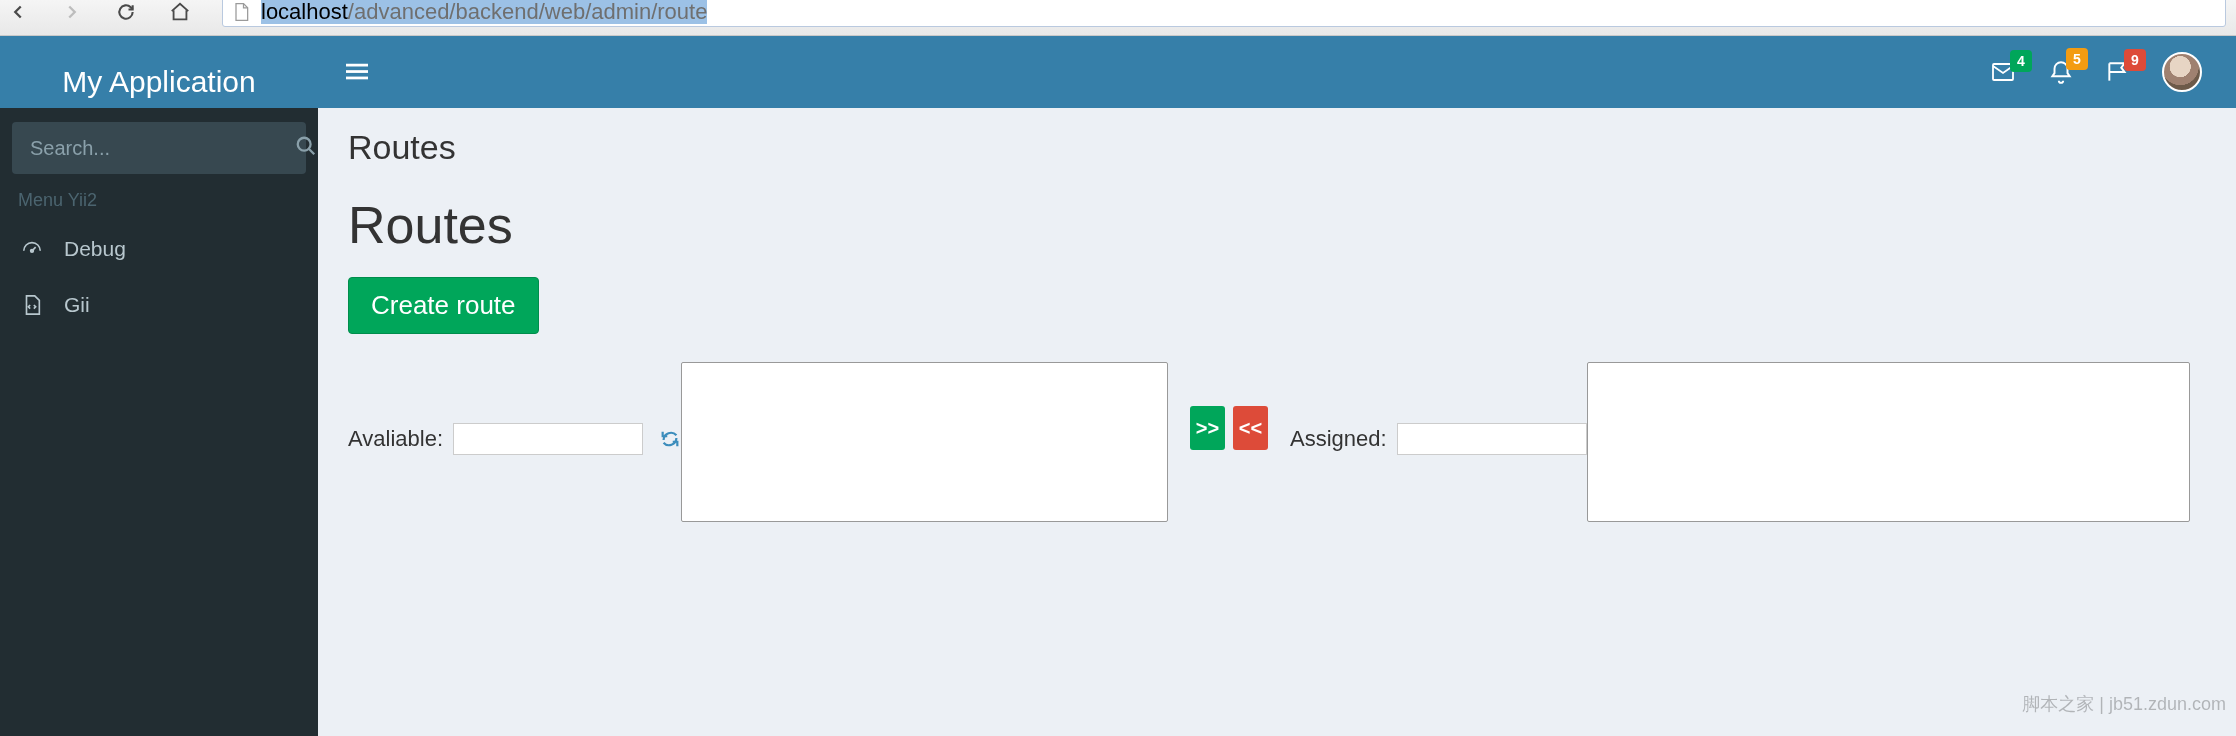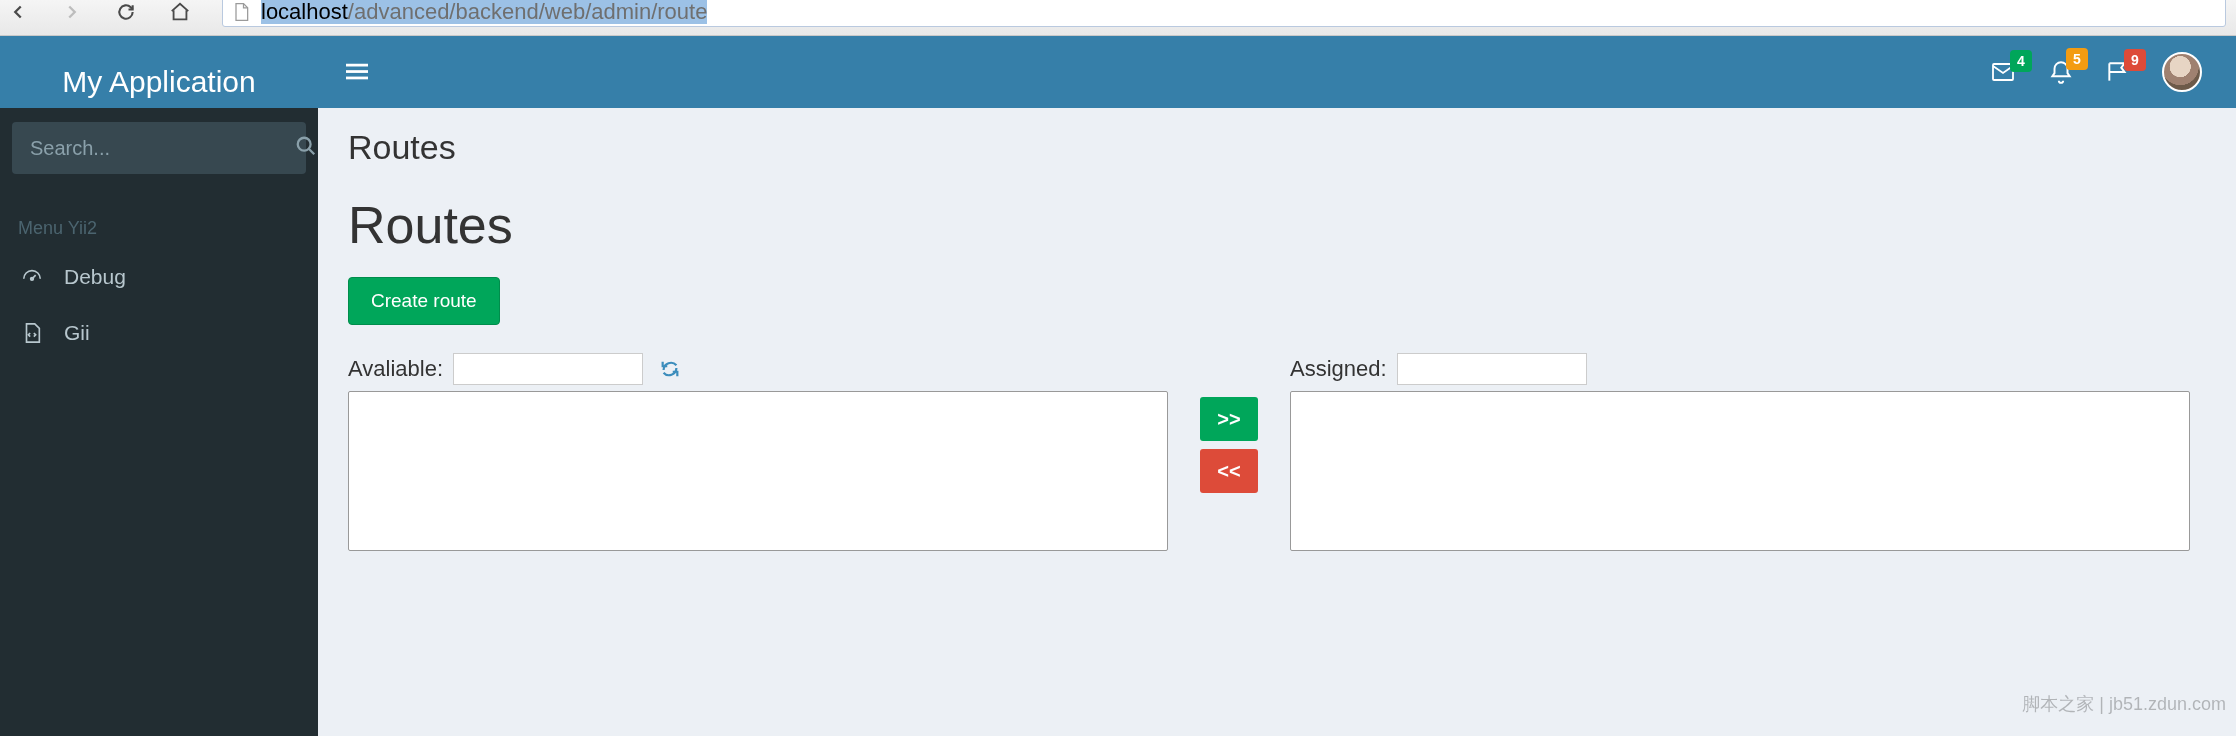--- a/index.html
+++ b/index.html
@@ -27,39 +27,39 @@
 .badge.red { background: #dd4b39; }
 .avatar { width: 40px; height: 40px; border-radius: 50%; background: radial-gradient(circle at 45% 35%, #e7d5c4 0 34%, #9f8170 35% 60%, #6d5a49 61% 100%); border: 2px solid #fff; }
 
 
 .sidebar { width: 318px; background: #222d32; color: #b8c7ce; display: flex; flex-direction: column; }
 .user-panel { display: flex; align-items: center; gap: 18px; padding: 20px 16px 14px; }
 .user-panel .avatar-lg { width: 62px; height: 62px; border-radius: 50%; background: radial-gradient(circle at 45% 35%, #e7d5c4 0 34%, #9f8170 35% 60%, #6d5a49 61% 100%); }
 .user-panel .u-name { color: #fff; font-size: 22px; font-weight: 600; }
 .user-panel .u-status { font-size: 18px; color: #b8c7ce; display: flex; align-items: center; gap: 10px; margin-top: 8px; }
 .dot { width: 14px; height: 14px; border-radius: 50%; background: #3c763d; display: inline-block; }
-.search-box { margin: 14px 12px 30px; background: #374850; border-radius: 4px; height: 52px; display: flex; align-items: center; padding: 0 18px; }
+.search-box { margin: 14px 12px 2px; background: #374850; border-radius: 4px; height: 52px; display: flex; align-items: center; padding: 0 18px; }
 .search-box input { flex: 1; background: transparent; border: none; outline: none; color: #ccc; font-size: 20px; }
 .search-box input::placeholder { color: #8aa0aa; }
 .search-box .sicon { color: #8aa0aa; }
 .menu-header { color: #4b646f; font-size: 18px; padding: 14px 18px 10px; }
 .menu-item { display: flex; align-items: center; gap: 20px; padding: 16px 20px; font-size: 21px; color: #b8c7ce; cursor: pointer; }
 .menu-item .micon { width: 24px; display: inline-flex; justify-content: center; color: #b8c7ce; }
 .menu-item .chev { margin-left: auto; color: #b8c7ce; }
 
 
 .content { flex: 1; background: #ecf0f5; display: flex; flex-direction: column; }
 .content-header { padding: 20px 30px 6px; }
 .content-header h1 { font-size: 34px; font-weight: 400; color: #333; }
 .content-body { padding: 10px 30px 0; }
 .big-title { font-size: 52px; font-weight: 400; color: #333; margin: 12px 0 22px; }
-.btn-success { background: #00a65a; color: #fff; border: 1px solid #008d4c; border-radius: 4px; padding: 12px 22px; font-size: 19px; cursor: pointer; }
+.btn-success { background: #00a65a; color: #fff; border: 1px solid #008d4c; border-radius: 4px; padding: 12px 22px; font-size: 26px; cursor: pointer; }
 
 .panels { display: flex; gap: 22px; margin-top: 28px; align-items: flex-start; }
-.panel-col { display: flex; flex-direction: column; }
+.panel-col { display: flex; flex-direction: row; }
 .panel-col.left { width: 820px; }
 .panel-col.mid { width: 78px; align-items: center; padding-top: 44px; gap: 8px; }
 .panel-col.right { width: 900px; }
 .label-row { display: flex; align-items: center; gap: 10px; font-size: 22px; color: #333; margin-bottom: 6px; }
 .small-input { width: 190px; height: 32px; border: 1px solid #ccc; background: #fff; }
 .refresh-ico { color: #3c8dbc; margin-left: 6px; display: inline-flex; }
 .list-box { width: 100%; height: 160px; border: 1px solid #999; background: #fff; }
 .move-btn { width: 58px; height: 44px; border: none; border-radius: 3px; color: #fff; font-size: 20px; font-weight: 700; cursor: pointer; }
 .move-btn.green { background: #00a65a; }
 .move-btn.red { background: #dd4b39; }

